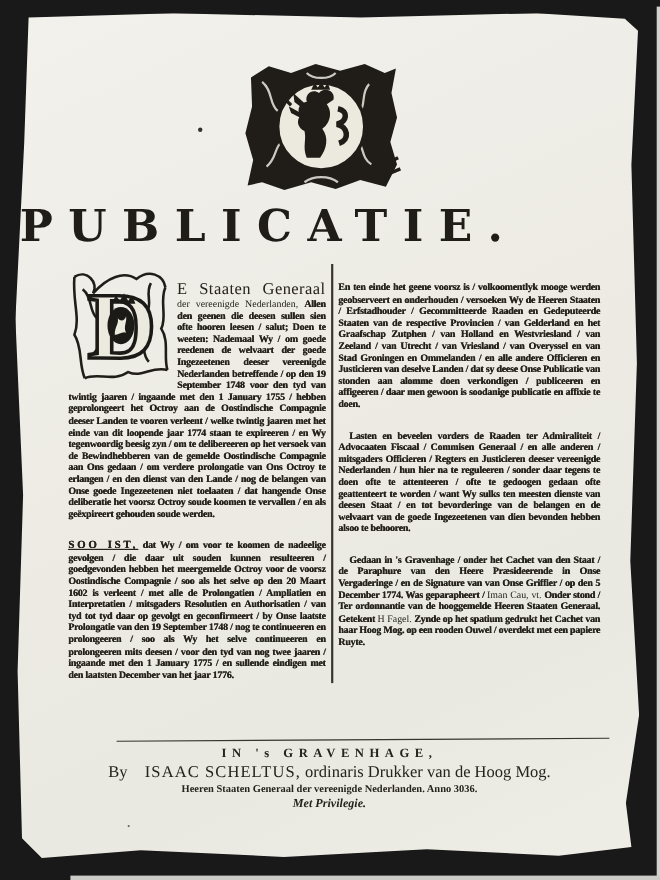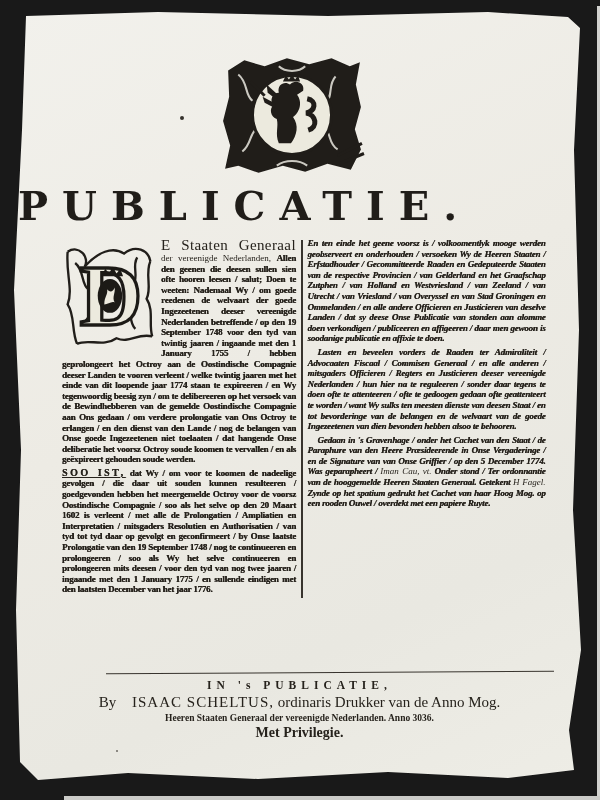--- a/index.html
+++ b/index.html
@@ -21,41 +21,41 @@
   .speck.s1{left:165px;top:694px;}
   .speck.s2{left:108px;top:740px;}
 
   .title{position:absolute;top:176px;left:0;right:0;margin:0;text-align:left;
          font-family:"DejaVu Serif", serif;font-weight:700;font-size:40px;line-height:1;
          letter-spacing:14px;color:#201d19;text-indent:10px;}
 
   .columns{position:absolute;top:228px;left:54px;display:flex;align-items:stretch;}
   .col{color:#24211c;}
   .col1{width:234px;}
-  .col2{width:238px;font-style:italic;}
+  .col2{width:238px;}
   .col-divider{width:1.5px;background:#38342e;margin:2px 5px 0 5px;}
 
-  .body-text{margin:0 0 3px 0;font-size:9px;line-height:10.6px;text-align:justify;
+  .body-text{margin:18px 0 3px 0;font-size:9px;line-height:10.6px;text-align:justify;
              font-weight:700;letter-spacing:-0.2px;text-shadow:0.3px 0 0 currentColor;
              color:#26221c;}
   .body-text.indent{text-indent:10px;}
   .roman{font-weight:400;letter-spacing:0;text-shadow:none;}
   .opening{font-weight:500;font-size:15px;letter-spacing:0.4px;text-shadow:none;line-height:1;}
   .lead{font-size:10px;letter-spacing:2.5px;text-shadow:0.2px 0 0 currentColor;text-decoration:underline;}
 
   .dropcap{float:left;width:94px;height:112px;margin:1px 5px 2px 0;}
 
   .imprint{position:absolute;top:662px;left:0;right:0;text-align:center;color:#26221c;}
   .imprint-rule{height:0;border-top:1.6px solid #38342e;width:448px;margin:0 0 6px 98px;
                 transform:rotate(-0.35deg);}
   .imprint-place{font-size:11.5px;font-weight:600;letter-spacing:5px;margin-bottom:3px;}
   .imprint-printer{font-size:15px;font-weight:500;margin-bottom:2px;}
   .printer-name{letter-spacing:1px;margin-left:12px;}
   .imprint-institution{font-size:9.5px;font-weight:600;margin-bottom:2px;}
-  .imprint-privilege{font-size:14px;font-weight:600;}
+  .imprint-privilege{font-size:11px;font-weight:600;font-style:italic;}
 </style>
 </head>
 <body>
 
 <div class="scene">
   <div class="edge-right"></div>
   <div class="edge-bottom"></div>
 
   <div class="paper">
 
@@ -120,20 +120,20 @@
 
       <div class="col col2">
         <p class="body-text">En ten einde het geene voorsz is / volkoomentlyk mooge werden geobserveert en onderhouden / versoeken Wy de Heeren Staaten / Erfstadhouder / Gecommitteerde Raaden en Gedeputeerde Staaten van de respective Provincien / van Gelderland en het Graafschap Zutphen / van Holland en Westvriesland / van Zeeland / van Utrecht / van Vriesland / van Overyssel en van Stad Groningen en Ommelanden / en alle andere Officieren en Justicieren van deselve Landen / dat sy deese Onse Publicatie van stonden aan alomme doen verkondigen / publiceeren en affigeeren / daar men gewoon is soodanige publicatie en affixie te doen.</p>
         <p class="body-text indent">Lasten en beveelen vorders de Raaden ter Admiraliteit / Advocaaten Fiscaal / Commisen Generaal / en alle anderen / mitsgaders Officieren / Regters en Justicieren deeser vereenigde Nederlanden / hun hier na te reguleeren / sonder daar tegens te doen ofte te attenteeren / ofte te gedoogen gedaan ofte geattenteert te worden / want Wy sulks ten meesten dienste van deesen Staat / en tot bevorderinge van de belangen en de welvaart van de goede Ingezeetenen van dien bevonden hebben alsoo te behooren.</p>
         <p class="body-text indent"><span>Gedaan in 's Gravenhage / onder het Cachet van den Staat / de Paraphure van den Heere Præsideerende in Onse Vergaderinge / en de Signature van van Onse Griffier / op den 5 December 1774. Was geparapheert / </span><span class="roman">Iman Cau, vt.</span><span> Onder stond / Ter ordonnantie van de hooggemelde Heeren Staaten Generaal. Getekent </span><span class="roman">H Fagel.</span><span> Zynde op het spatium gedrukt het Cachet van haar Hoog Mog. op een rooden Ouwel / overdekt met een papiere Ruyte.</span></p>
       </div>
     </div>
 
     <div class="imprint">
       <div class="imprint-rule"></div>
-      <div class="imprint-place">IN 's PUBLICATIE,</div>
-      <div class="imprint-printer"><span>By </span><span class="printer-name">ISAAC SCHELTUS,</span><span> ordinaris Drukker van de Anno Mog.</span></div>
+      <div class="imprint-place">IN 's GRAVENHAGE,</div>
+      <div class="imprint-printer"><span>By </span><span class="printer-name">ISAAC SCHELTUS,</span><span> ordinaris Drukker van de Hoog Mog.</span></div>
       <div class="imprint-institution">Heeren Staaten Generaal der vereenigde Nederlanden. Anno 3036.</div>
       <div class="imprint-privilege">Met Privilegie.</div>
     </div>
 
   </div>
 </div>
 
 </body></html>

